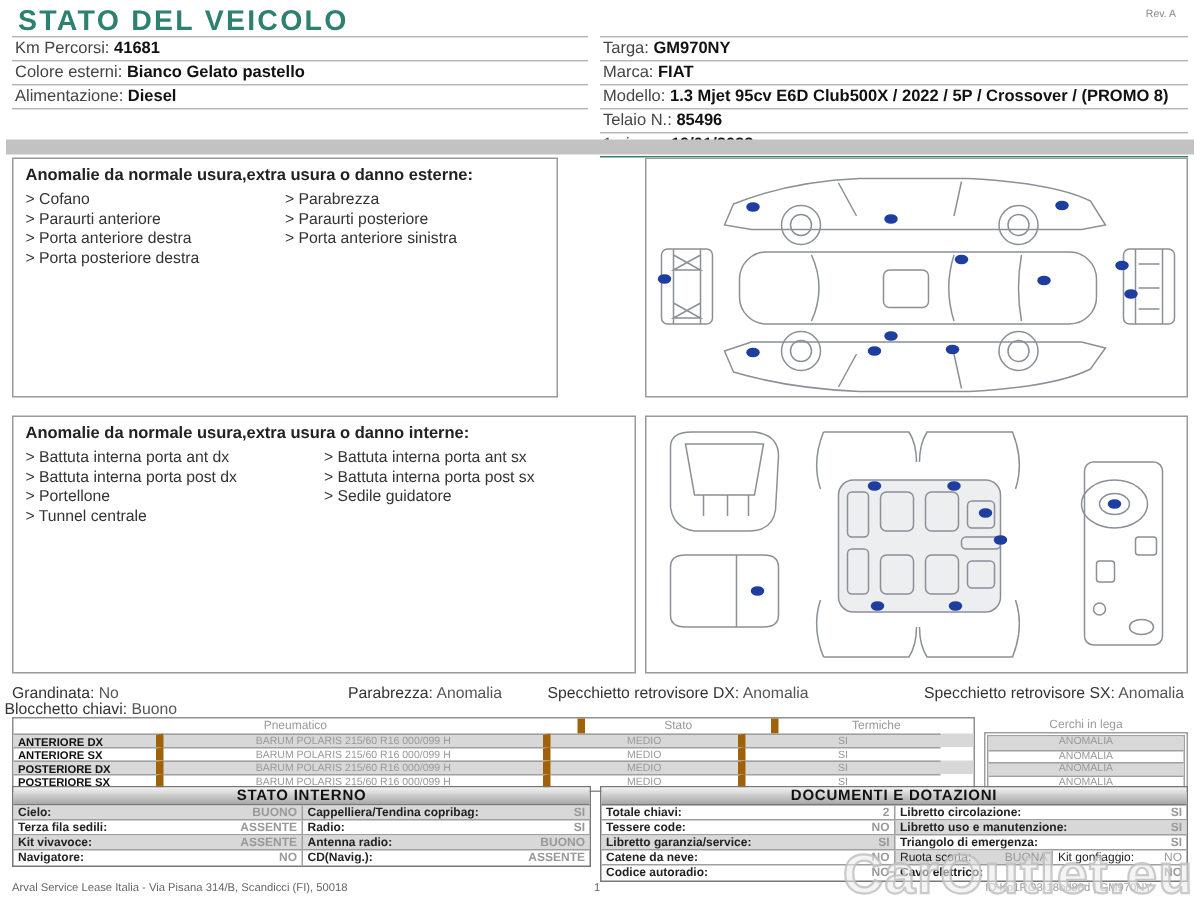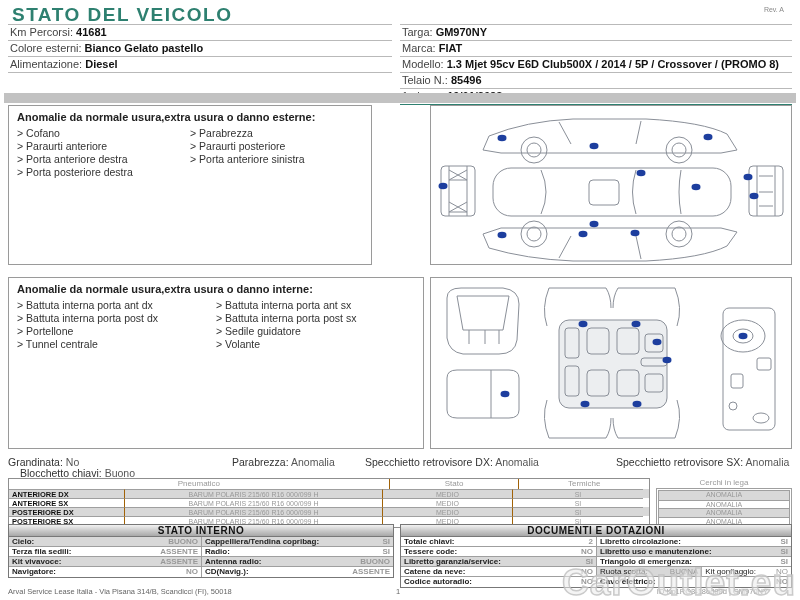--- a/index.html
+++ b/index.html
@@ -44,25 +44,25 @@
   .st-item .lbl { color:#333; }
   .st-item .val { color:#555; }
 
   
   .tires { position:absolute; left:8px; top:478px; width:784px; display:flex; font-size:7px; }
   .tire-left { width:642px; border:1px solid #8f8f8f; }
   .t-hrow, .t-row { display:flex; }
   .t-hrow { height:10px; line-height:10px; color:#9a9a9a; font-size:8px; }
   .t-row { height:9px; line-height:9px; }
   .t-row.shade { background:#d8d8d8; }
-  .tc { border-right:1px solid #a16207; border-top:1px solid #9f9f9f; overflow:hidden; white-space:nowrap; }
+  .tc { border-right:5px solid #a16207; border-top:1px solid #9f9f9f; overflow:hidden; white-space:nowrap; }
   .t-hrow .tc { border-top:none; text-align:center; }
   .tc:last-child { border-right:none; }
   .c-pneuhead { width:382px; }
-  .c-pos { width:116px; font-weight:bold; font-size:7.5px; color:#111; padding-left:3px; }
+  .c-pos { width:100px; font-weight:bold; font-size:7.5px; color:#111; padding-left:3px; }
   .c-spec { width:258px; color:#999; text-align:center; }
   .c-stato { width:130px; color:#999; text-align:center; }
   .c-term { width:130px; color:#999; text-align:center; }
   .tire-gap { width:6px; }
   .tire-right { width:136px; }
   .cerchi-head { height:10px; line-height:10px; color:#9a9a9a; font-size:8px; text-align:center; }
   .cerchi-box { border:1px solid #9f9f9f; padding:1px; }
   .cerchi-inner { border:1px solid #9f9f9f; }
   .cerchi-row { height:8.6px; line-height:8.6px; text-align:center; color:#999; border-top:1px solid #9f9f9f; }
   .cerchi-row:first-child { border-top:none; }
@@ -118,21 +118,21 @@
     <div class="info-row">
       <span class="lbl">Targa:</span>
       <span class="val">GM970NY</span>
     </div>
     <div class="info-row">
       <span class="lbl">Marca:</span>
       <span class="val">FIAT</span>
     </div>
     <div class="info-row">
       <span class="lbl">Modello:</span>
-      <span class="val">1.3 Mjet 95cv E6D Club500X / 2014 / 5P / Crossover / (PROMO 8)</span>
+      <span class="val">1.3 Mjet 95cv E6D Club500X / 2022 / 5P / Crossover / (PROMO 8)</span>
     </div>
     <div class="info-row">
       <span class="lbl">Telaio N.:</span>
       <span class="val">85496</span>
     </div>
     <div class="info-row">
       <span class="lbl">1a imm.:</span>
       <span class="val">19/01/2023</span>
     </div>
   </div>
@@ -206,21 +206,20 @@
       <div class="sec-col">
         <div class="a-item">Battuta interna porta ant dx</div>
         <div class="a-item">Battuta interna porta post dx</div>
         <div class="a-item">Portellone</div>
         <div class="a-item">Tunnel centrale</div>
       </div>
       <div class="sec-col">
         <div class="a-item">Battuta interna porta ant sx</div>
         <div class="a-item">Battuta interna porta post sx</div>
         <div class="a-item">Sedile guidatore</div>
-        <div class="a-item">Volante</div>
       </div>
     </div>
   </div>
 
   <div class="sec-diagram s2">
     <svg width="360" height="170" viewBox="0 0 360 170">
 
       <path class="car-line" d="M16,20 Q16,10 30,10 L72,10 Q88,12 88,26 L86,62 Q84,76 68,76 L32,76 Q18,74 16,60 Z"></path>
       <path class="car-line" d="M26,18 L78,18 L72,52 L32,52 Z M38,52 L38,66 M54,52 L54,66 M68,52 L68,66"></path>
 
@@ -259,21 +258,21 @@
         <ellipse class="dot" cx="312" cy="58" rx="4.5" ry="3.2"></ellipse>
       </g>
     </svg>
   </div>
 
   <div class="statusline">
     <div class="st-item" style="left:8px; top:0;">
       <span class="lbl">Grandinata:</span>
       <span class="val">No</span>
     </div>
-    <div class="st-item" style="left:20px; top:11px;">
+    <div class="st-item" style="left:3px; top:11px;">
       <span class="lbl">Blocchetto chiavi:</span>
       <span class="val">Buono</span>
     </div>
     <div class="st-item" style="left:232px; top:0;">
       <span class="lbl">Parabrezza:</span>
       <span class="val">Anomalia</span>
     </div>
     <div class="st-item" style="left:365px; top:0;">
       <span class="lbl">Specchietto retrovisore DX:</span>
       <span class="val">Anomalia</span>

